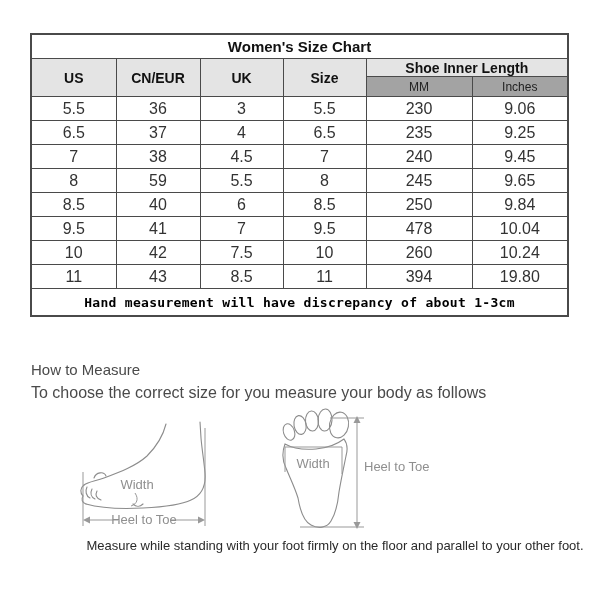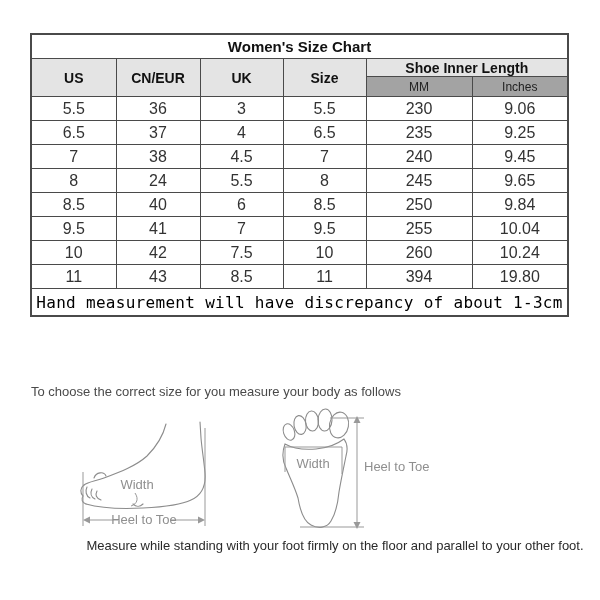--- a/index.html
+++ b/index.html
@@ -34,39 +34,39 @@
   tr.head-row th.span-head { height: 17px; }
   tr.subhead-row th {
     background: #a3a3a3; height: 19px;
     font-size: 12px; font-weight: normal; color: #222;
   }
   tbody tr { height: 24px; }
   tbody td { font-size: 16px; color: #333; }
   tfoot td.note {
     height: 26px;
     font-family: "DejaVu Sans Mono", "Liberation Mono", monospace;
-    font-size: 16px; font-weight: normal; color: #000;
+    font-size: 13px; font-weight: bold; color: #000;
     letter-spacing: 0.3px;
     border-radius: 10px;
   }
 
   
   .disclaimer {
     position: absolute; left: 31px; top: 337px;
     font-family: "DejaVu Sans Mono", "Liberation Mono", monospace;
     font-size: 11.5px; font-weight: bold; color: #000;
     letter-spacing: 0.3px;
   }
   .htm-title {
     position: absolute; left: 31px; top: 361px;
     font-size: 15px; color: #4a4a4a;
   }
   .htm-subtitle {
     position: absolute; left: 31px; top: 384px;
-    font-size: 13px; color: #4a4a4a;
+    font-size: 16px; color: #4a4a4a;
   }
   .caption {
     position: absolute; left: 0; top: 538px; width: 600px;
     text-align: center; font-size: 13px; color: #2a2a2a; margin-left: 35px;
   }
 
   
   .svg-side   { position: absolute; left: 78px;  top: 408px; }
   .svg-bottom { position: absolute; left: 278px; top: 408px; }
   svg .foot  { fill: none; stroke: #8c8c8c; stroke-width: 1.1; stroke-linecap: round; }
@@ -125,40 +125,40 @@
           <tr>
             <td>7</td>
             <td>38</td>
             <td>4.5</td>
             <td>7</td>
             <td>240</td>
             <td>9.45</td>
           </tr>
           <tr>
             <td>8</td>
-            <td>24</td>
+            <td>59</td>
             <td>5.5</td>
             <td>8</td>
             <td>245</td>
             <td>9.65</td>
           </tr>
           <tr>
             <td>8.5</td>
             <td>40</td>
             <td>6</td>
             <td>8.5</td>
             <td>250</td>
             <td>9.84</td>
           </tr>
           <tr>
             <td>9.5</td>
             <td>41</td>
             <td>7</td>
             <td>9.5</td>
-            <td>255</td>
+            <td>478</td>
             <td>10.04</td>
           </tr>
           <tr>
             <td>10</td>
             <td>42</td>
             <td>7.5</td>
             <td>10</td>
             <td>260</td>
             <td>10.24</td>
           </tr>
@@ -173,20 +173,21 @@
         </tbody>
       <tfoot>
         <tr>
           <td colspan="6" class="note">Hand measurement will have discrepancy of about 1-3cm</td>
         </tr>
       </tfoot>
     </table>
   </div>
 
 
+  <div class="htm-title">How to Measure</div>
   <div class="htm-subtitle">To choose the correct size for you measure your body as follows</div>
 
   <svg class="svg-side" width="132" height="126" viewBox="0 0 132 126">
     <g>
       <path class="foot" d="M 88,16 C 85,28 79,38 69,48 C 58,58 42,64 26,70 C 18,73 10,74 6,77"></path>
       <path class="foot" d="M 16,70 C 18,64 26,63 28,68"></path>
       <path class="foot" d="M 6,77 C 2,80 2,85 5,88 C 3,91 4,95 8,96"></path>
       <path class="foot" d="M 9,79 C 7,83 8,88 12,90"></path>
       <path class="foot" d="M 14,81 C 12,85 13,89 17,91"></path>
       <path class="foot" d="M 19,83 C 17,87 18,90 23,92"></path>

